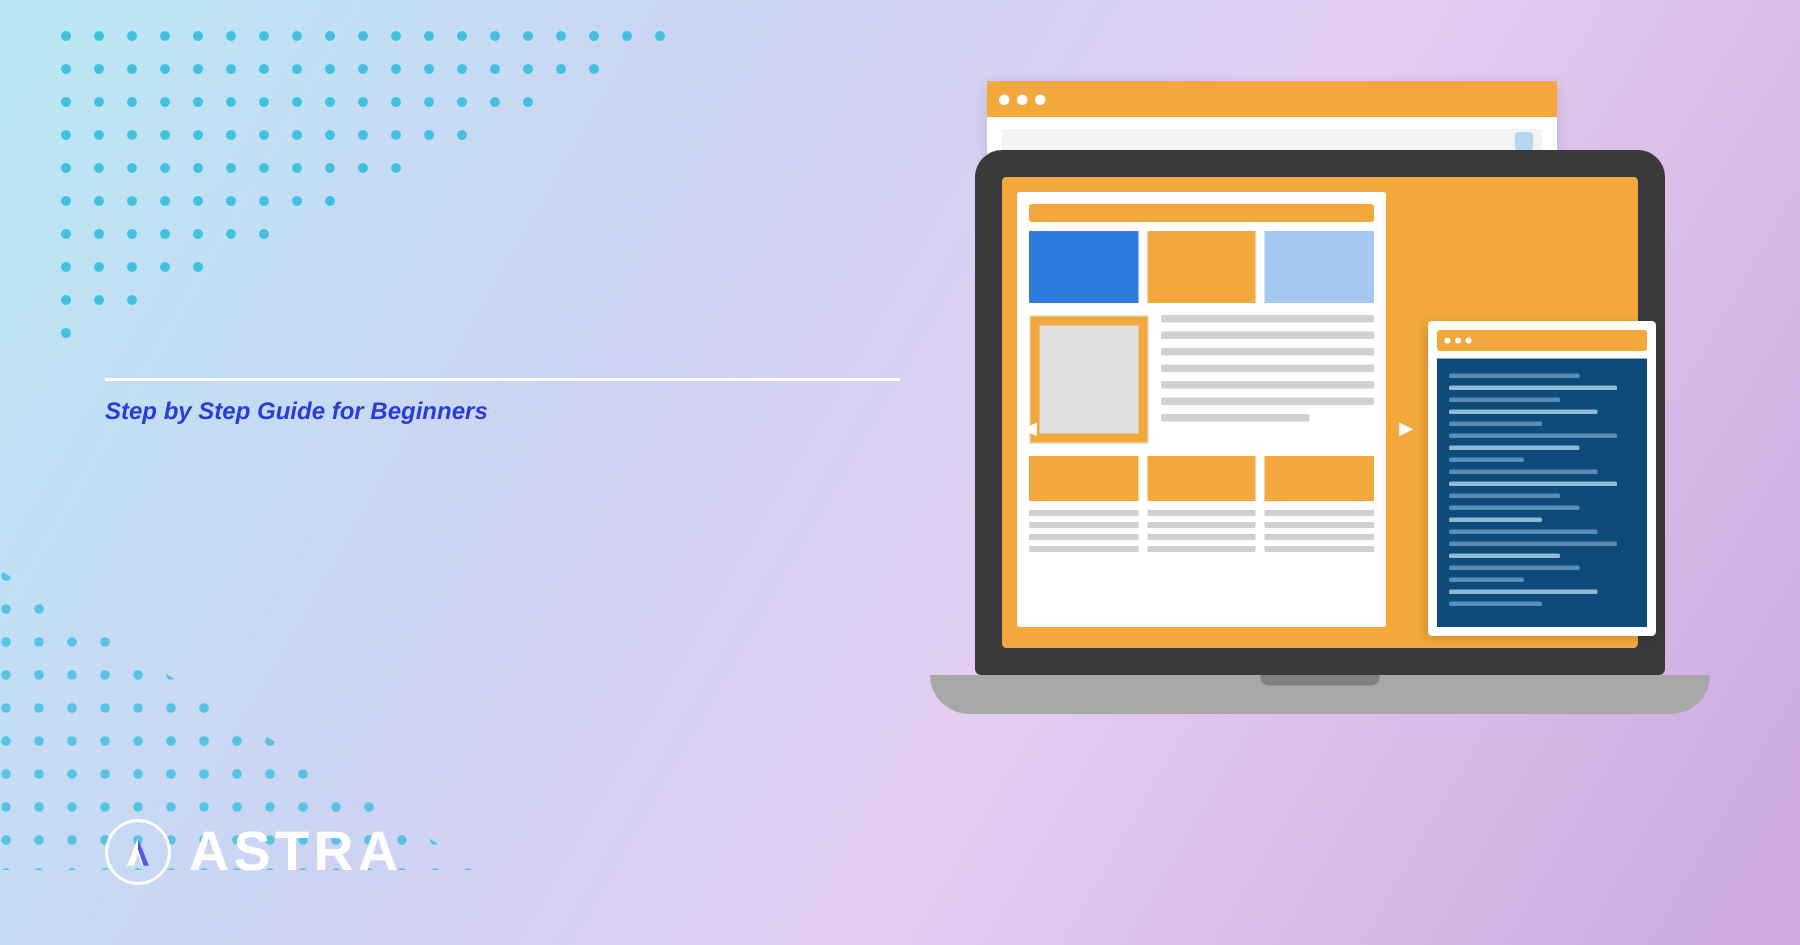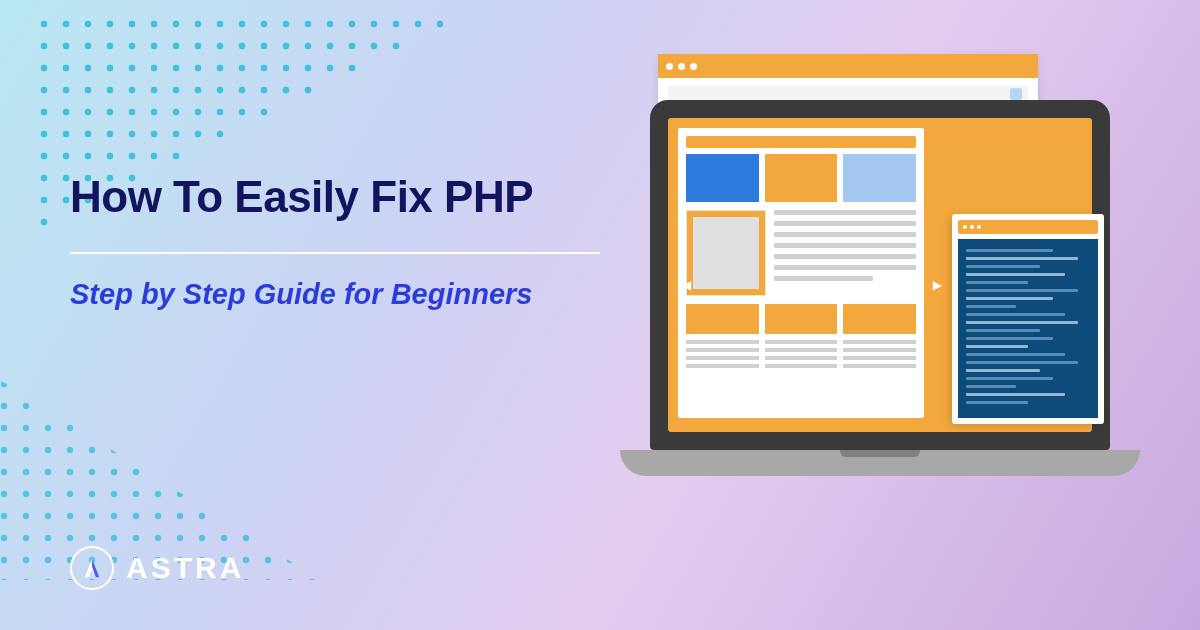--- a/index.html
+++ b/index.html
@@ -18,34 +18,34 @@
       position: absolute; left: 70px; top: 170px; width: 530px;
     }
     .title {
       font-size: 44px; font-weight: 700; color: #12155e; line-height: 1.22;
       letter-spacing: -0.5px;
     }
     .divider {
       margin-top: 28px; width: 100%; height: 2px; background: #fff;
     }
     .subtitle {
-      margin-top: 24px; font-size: 29px; font-weight: 700; font-style: italic;
+      margin-top: 12px; font-size: 16px; font-weight: 700; font-style: italic;
       color: #2a3dd9;
     }
 
     .logo {
       position: absolute; left: 70px; bottom: 40px; display: flex; align-items: center;
       gap: 12px; color: #fff;
     }
     .logo-mark {
       width: 44px; height: 44px; border-radius: 50%; border: 2.5px solid #fff;
       display: flex; align-items: center; justify-content: center;
     }
     .logo-text {
-      font-size: 30px; font-weight: 700; letter-spacing: 3px; color: #fff;
+      font-size: 37px; font-weight: 700; letter-spacing: 3px; color: #fff;
     }
 
     
     .laptop {
       position: absolute; right: 60px; top: 100px; width: 520px;
     }
     .laptop-screen {
       width: 460px; height: 350px; background: #3a3a3a; border-radius: 18px 18px 4px 4px;
       margin: 0 auto; padding: 18px; position: relative;
     }
@@ -127,21 +127,21 @@
   <defs>
       <pattern id="dp2" width="22" height="22" patternUnits="userSpaceOnUse">
         <circle class="dot" cx="4" cy="4" r="3.2"></circle>
       </pattern>
     </defs>
   <polygon points="0,0 320,200 0,200" fill="url(#dp2)"></polygon>
 </svg>
 
 <div class="content">
   <h1 class="title">
-    <span>How To Easily Fix PHP</span><br>
+    <br>
   </h1>
   <div class="divider"></div>
   <p class="subtitle">Step by Step Guide for Beginners</p>
 </div>
 
 <div class="logo">
   <div class="logo-mark">
     <svg width="22" height="22" viewBox="0 0 24 24">
       <path d="M12 2 L20 22 L15 22 L12 14 L9 22 L4 22 Z" fill="#fff"></path>
       <path d="M12 2 L20 22 L16 22 L12 10 Z" fill="#4a5ce8"></path>

